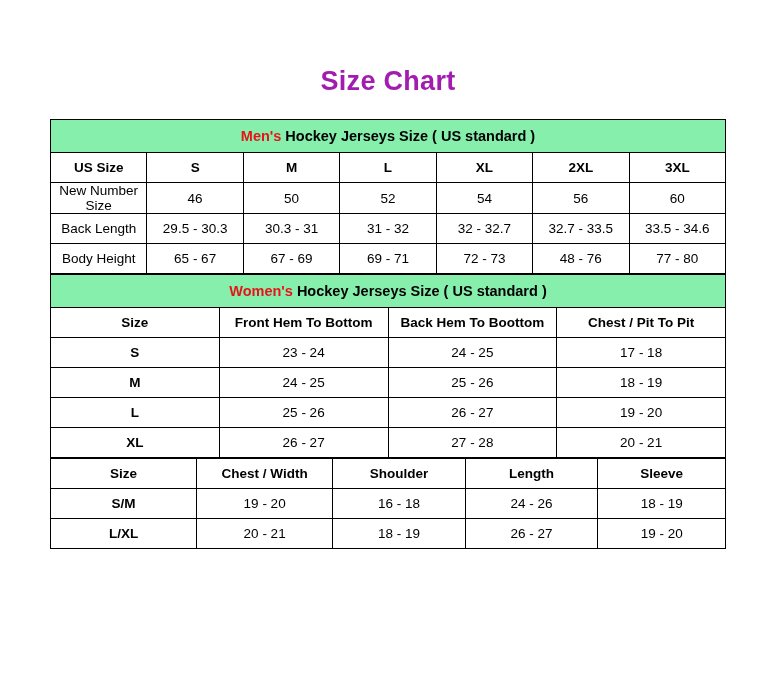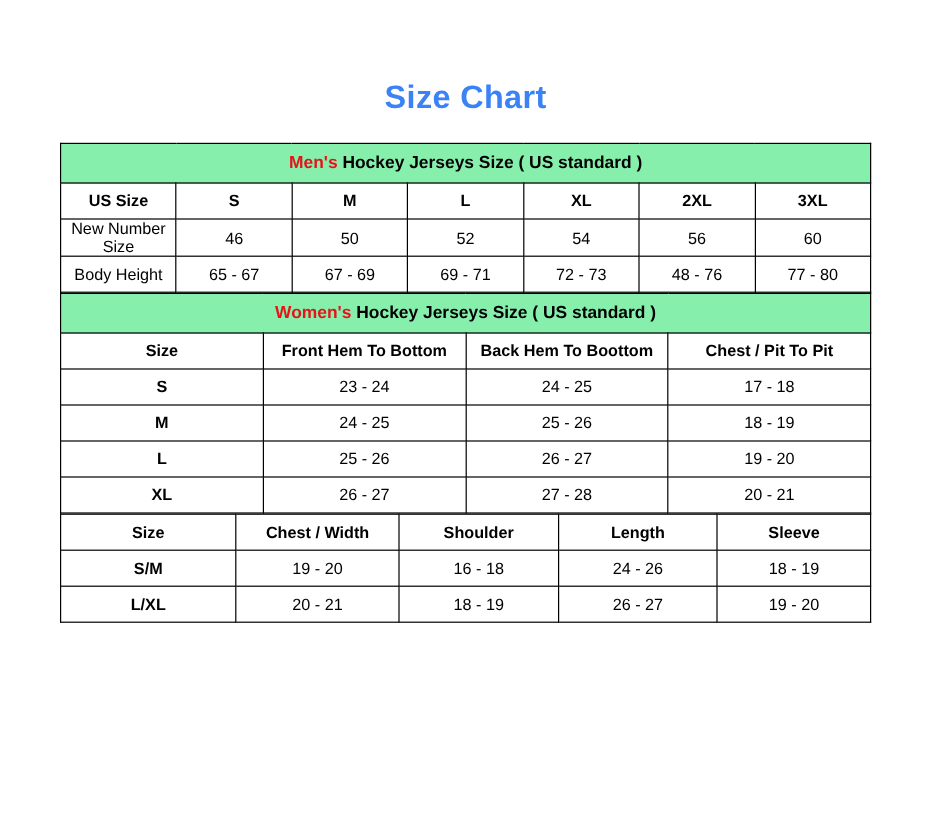--- a/index.html
+++ b/index.html
@@ -15,21 +15,21 @@
     overflow: hidden;
   }
   .page {
     width: 776px;
     height: 692px;
     position: relative;
     box-sizing: border-box;
   }
   .title {
     text-align: center;
-    color: #3b82f6;
+    color: #a21caf;
     font-size: 27px;
     font-weight: bold;
     margin-top: 66px;
     letter-spacing: 0.3px;
   }
   .tables-wrap {
     width: 676px;
     margin: 22px auto 0 auto;
   }
   table {
@@ -89,20 +89,29 @@
         <td>3XL</td>
       </tr>
       <tr>
         <td class="lbl">New Number Size</td>
         <td>46</td>
         <td>50</td>
         <td>52</td>
         <td>54</td>
         <td>56</td>
         <td>60</td>
+      </tr>
+      <tr>
+        <td class="lbl">Back Length</td>
+        <td>29.5 - 30.3</td>
+        <td>30.3 - 31</td>
+        <td>31 - 32</td>
+        <td>32 - 32.7</td>
+        <td>32.7 - 33.5</td>
+        <td>33.5 - 34.6</td>
       </tr>
       <tr>
         <td class="lbl">Body Height</td>
         <td>65 - 67</td>
         <td>67 - 69</td>
         <td>69 - 71</td>
         <td>72 - 73</td>
         <td>48 - 76</td>
         <td>77 - 80</td>
       </tr>

